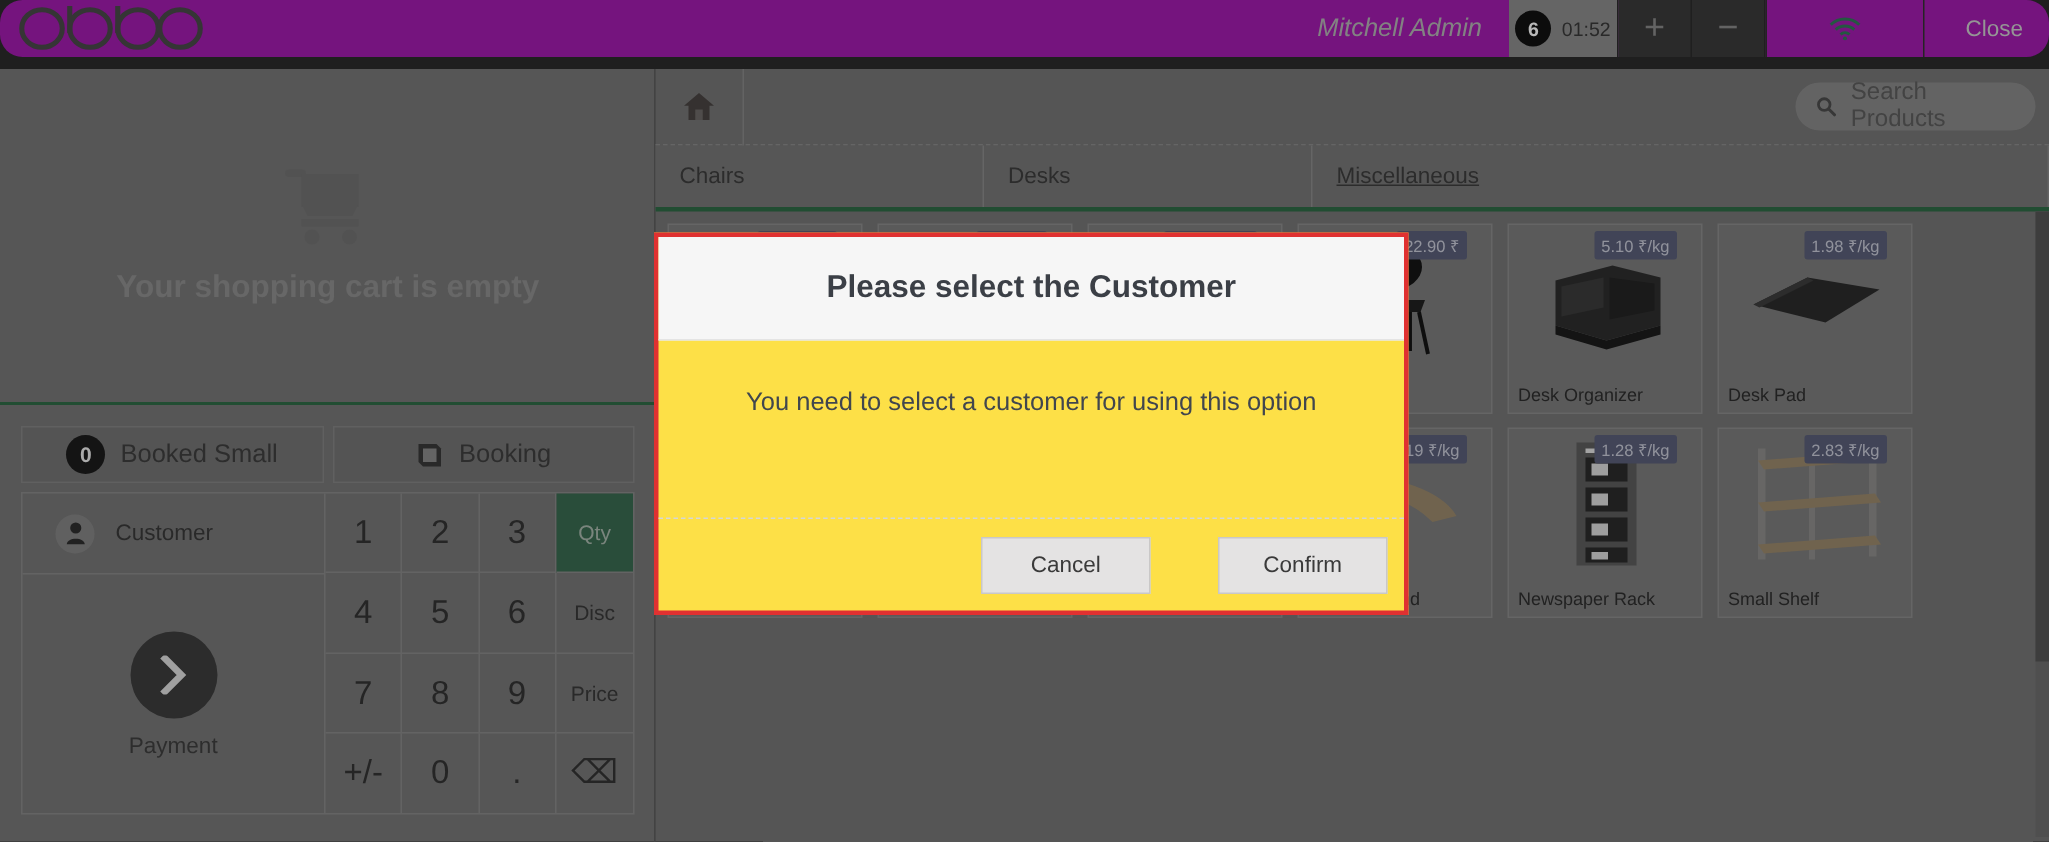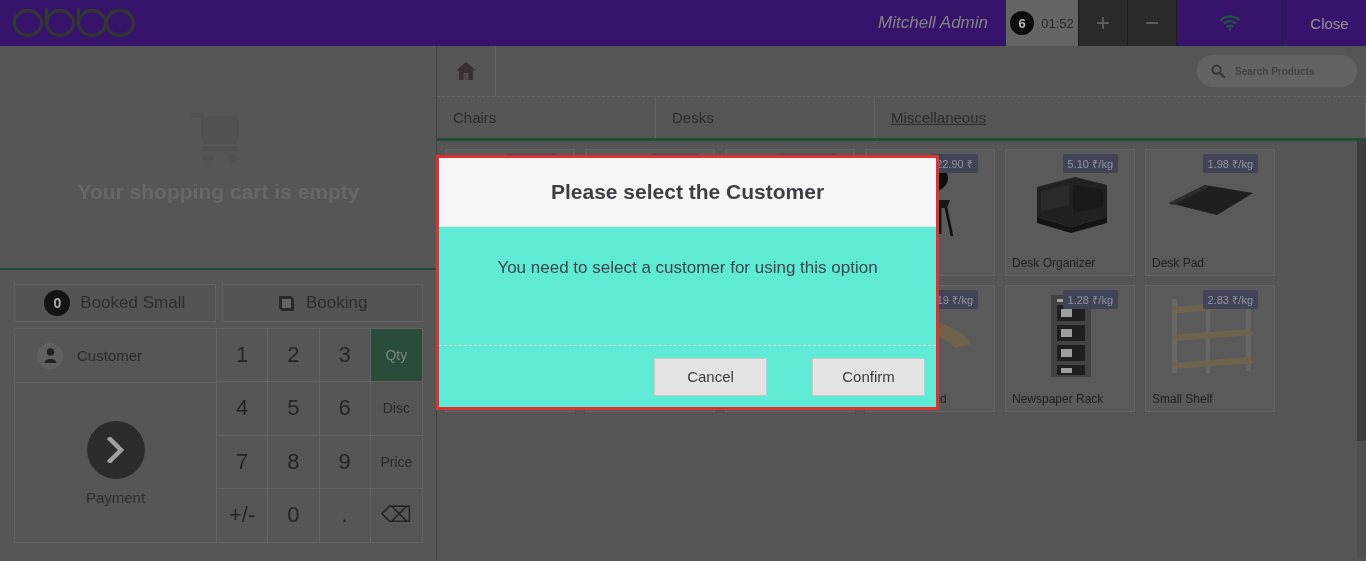--- a/index.html
+++ b/index.html
@@ -6,22 +6,22 @@
   html, body {
     width: 1366px; height: 561px;
     overflow: hidden;
     font-family: "Liberation Sans", sans-serif;
     background: #2b2b2b;
   }
   #app { position: relative; width: 1366px; height: 561px; }
 
   
   .topbar {
-    position: absolute; top: 0; left: 0; width: 1366px; height: 46px;
-    background: #4c1d95; display: flex; align-items: stretch;
+    position: absolute; top: 0; left: 0; width: 1366px; height: 38px;
+    background: #a21caf; display: flex; align-items: stretch; border-radius: 15px;
   }
   .logo {
     width: 160px; display: flex; align-items: center; padding-left: 12px;
   }
   .logo svg { display: block; }
   .topbar-spacer { flex: 1; }
   .username {
     display: flex; align-items: center; color: #b5b5b5;
     font-style: italic; font-size: 17px; padding-right: 18px;
     white-space: nowrap;
@@ -140,21 +140,21 @@
   .home-btn {
     width: 59px; height: 51px; display: flex; align-items: center;
     justify-content: center; border-right: 1px solid #8a8a8a;
   }
   .search-spacer { flex: 1; }
   .search-box {
     width: 160px; height: 32px; border-radius: 16px; background: #8a8a8a;
     display: flex; align-items: center; gap: 10px; padding: 0 14px;
     margin-right: 9px;
   }
-  .search-box .ph { color: #5d5d5d; font-size: 10px; font-weight: bold; }
+  .search-box .ph { color: #5d5d5d; font-size: 16px; }
   .cat-bar {
     height: 44px; display: flex; border-bottom: 3px solid #2e6b46;
     background: #787878;
   }
   .cat {
     width: 219px; display: flex; align-items: center; padding-left: 16px;
     color: #3d3d3d; font-size: 15px; border-right: 1px solid #8c8c8c;
   }
   .cat-rest { flex: 1; text-decoration: underline; }
   .products {
@@ -191,21 +191,21 @@
     background: #555;
   }
 
   
   .dim {
     position: absolute; inset: 0; background: rgba(0,0,0,0.28);
     z-index: 50;
   }
   .modal {
     position: absolute; top: 155px; left: 436px; width: 503px; height: 255px;
-    background: #5eead4; border: 3px solid #e03131; z-index: 60;
+    background: #fde047; border: 3px solid #e03131; z-index: 60;
     display: flex; flex-direction: column;
   }
   .modal-head {
     height: 69px; background: #f6f6f6; border-bottom: 1px solid #e4e4e4;
     display: flex; align-items: center; justify-content: center;
   }
   .modal-title { color: #3b3f46; font-size: 21px; font-weight: bold; }
   .modal-body {
     flex: 1; padding-top: 31px; text-align: center;
   }

